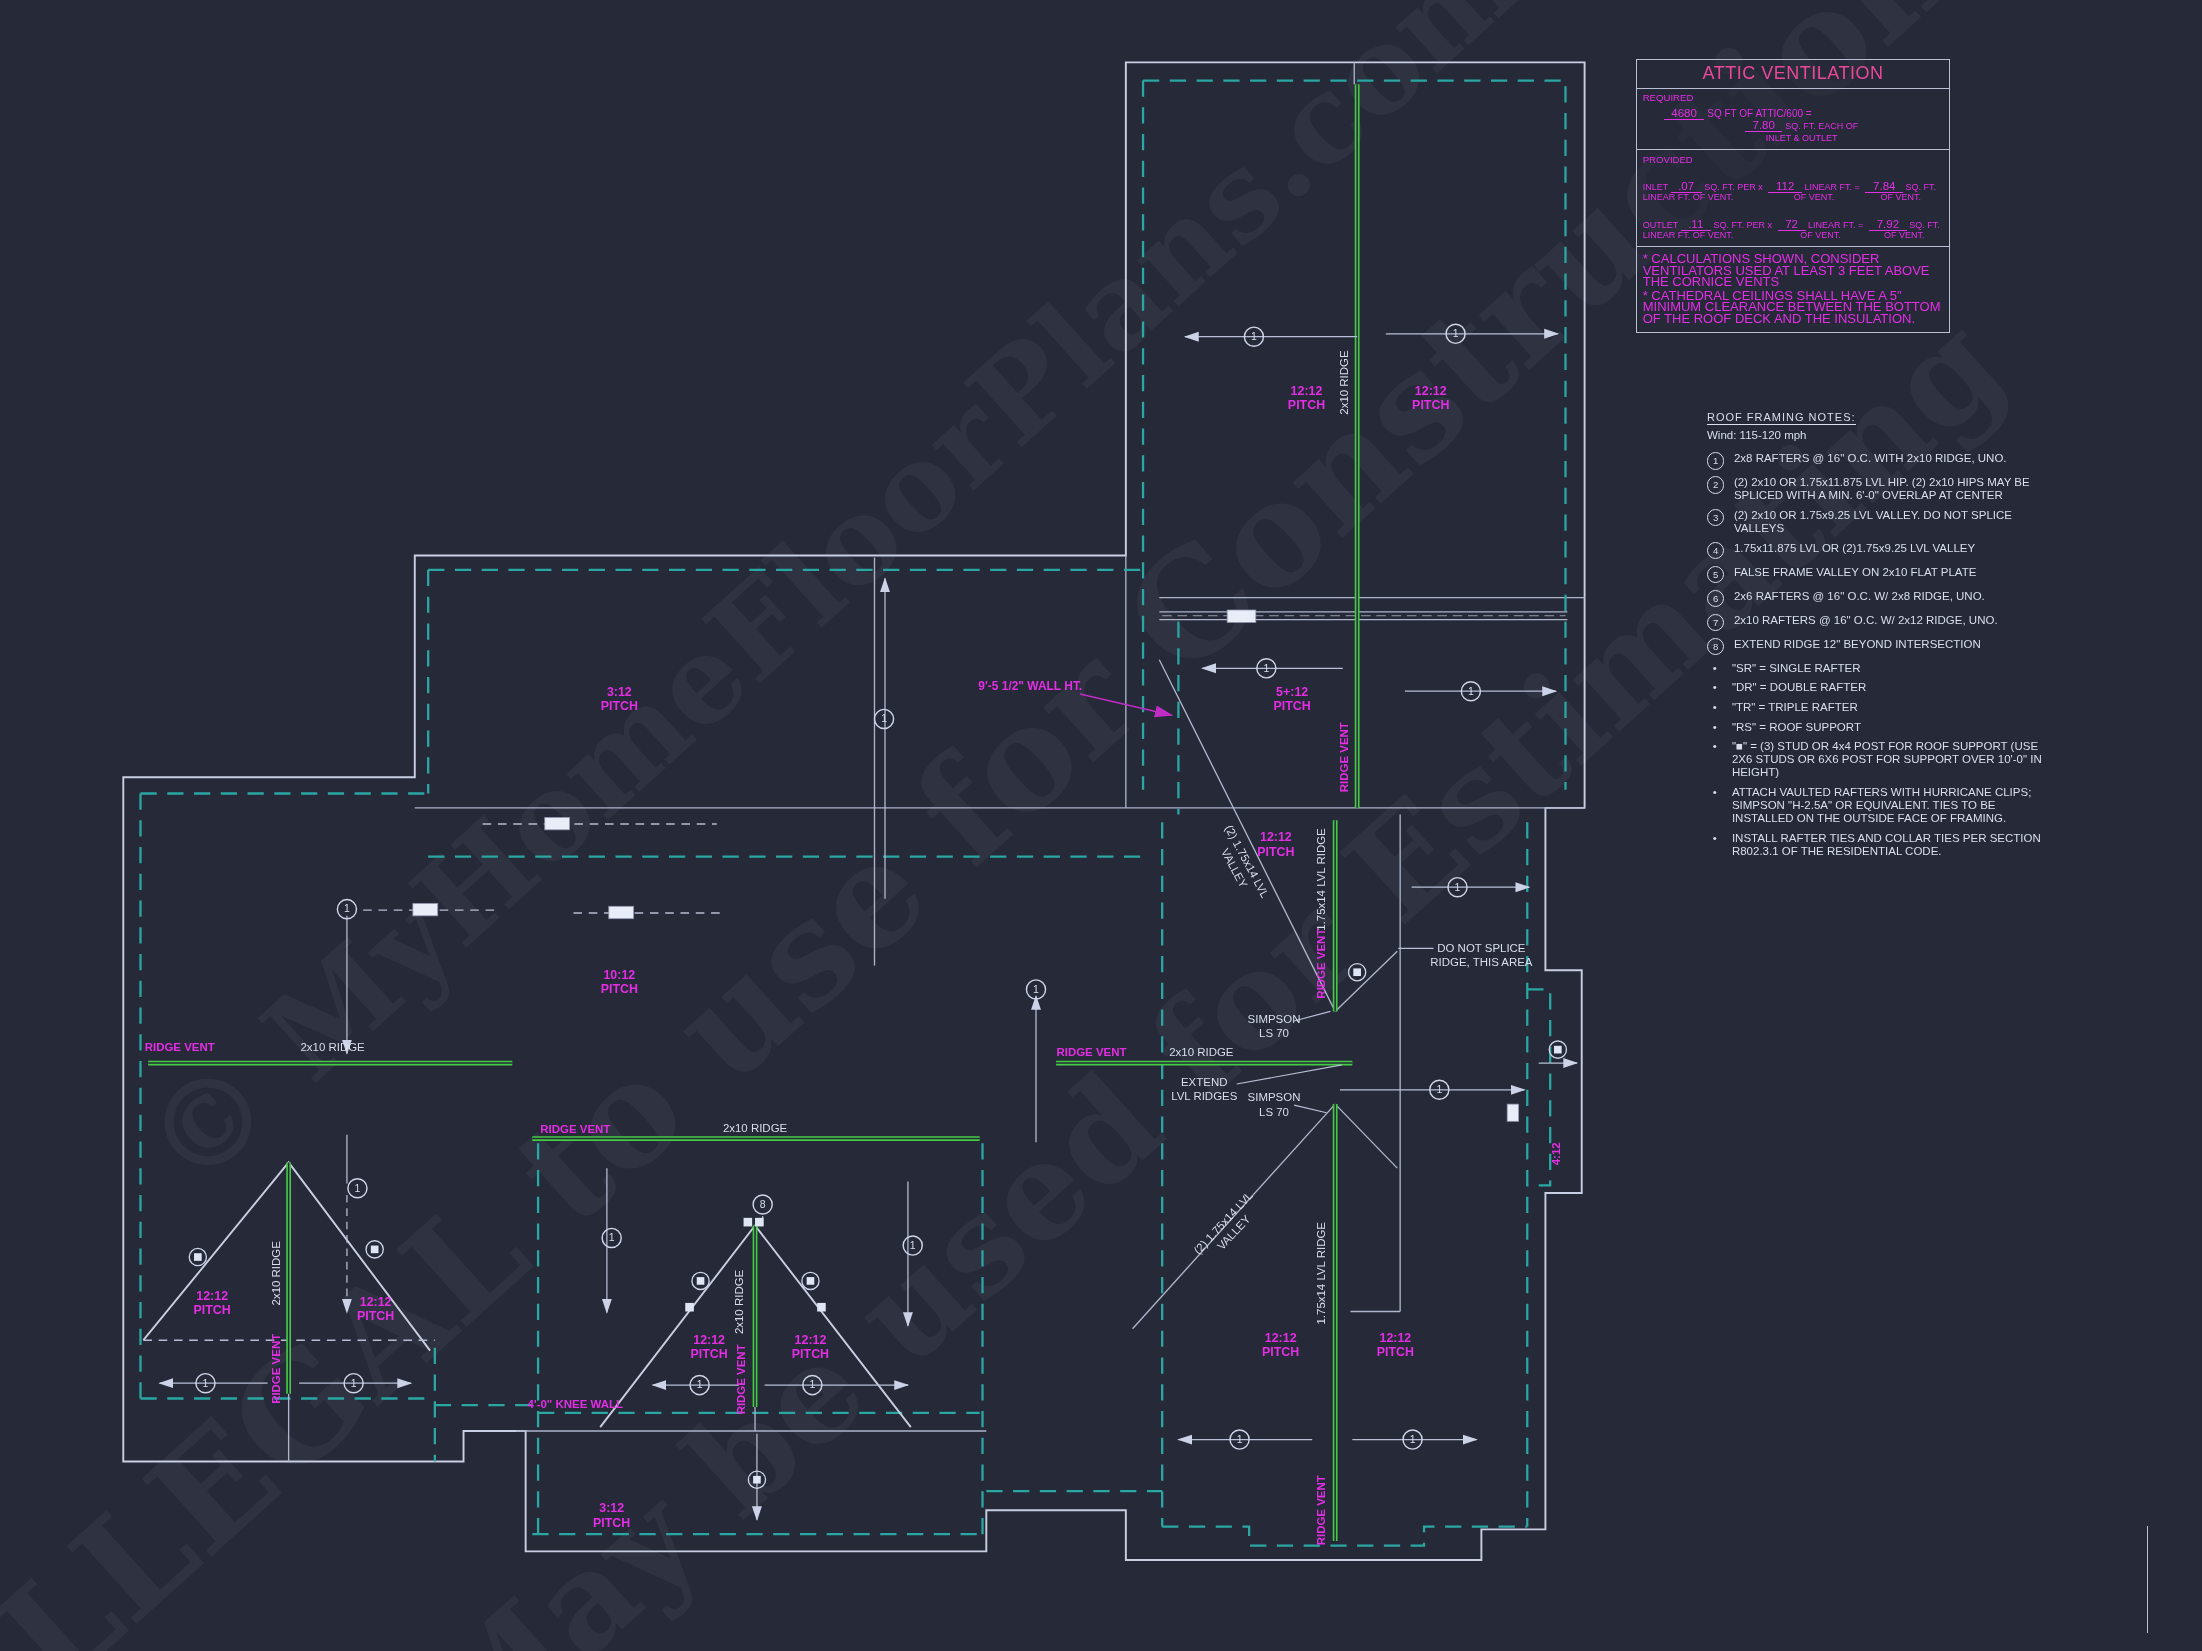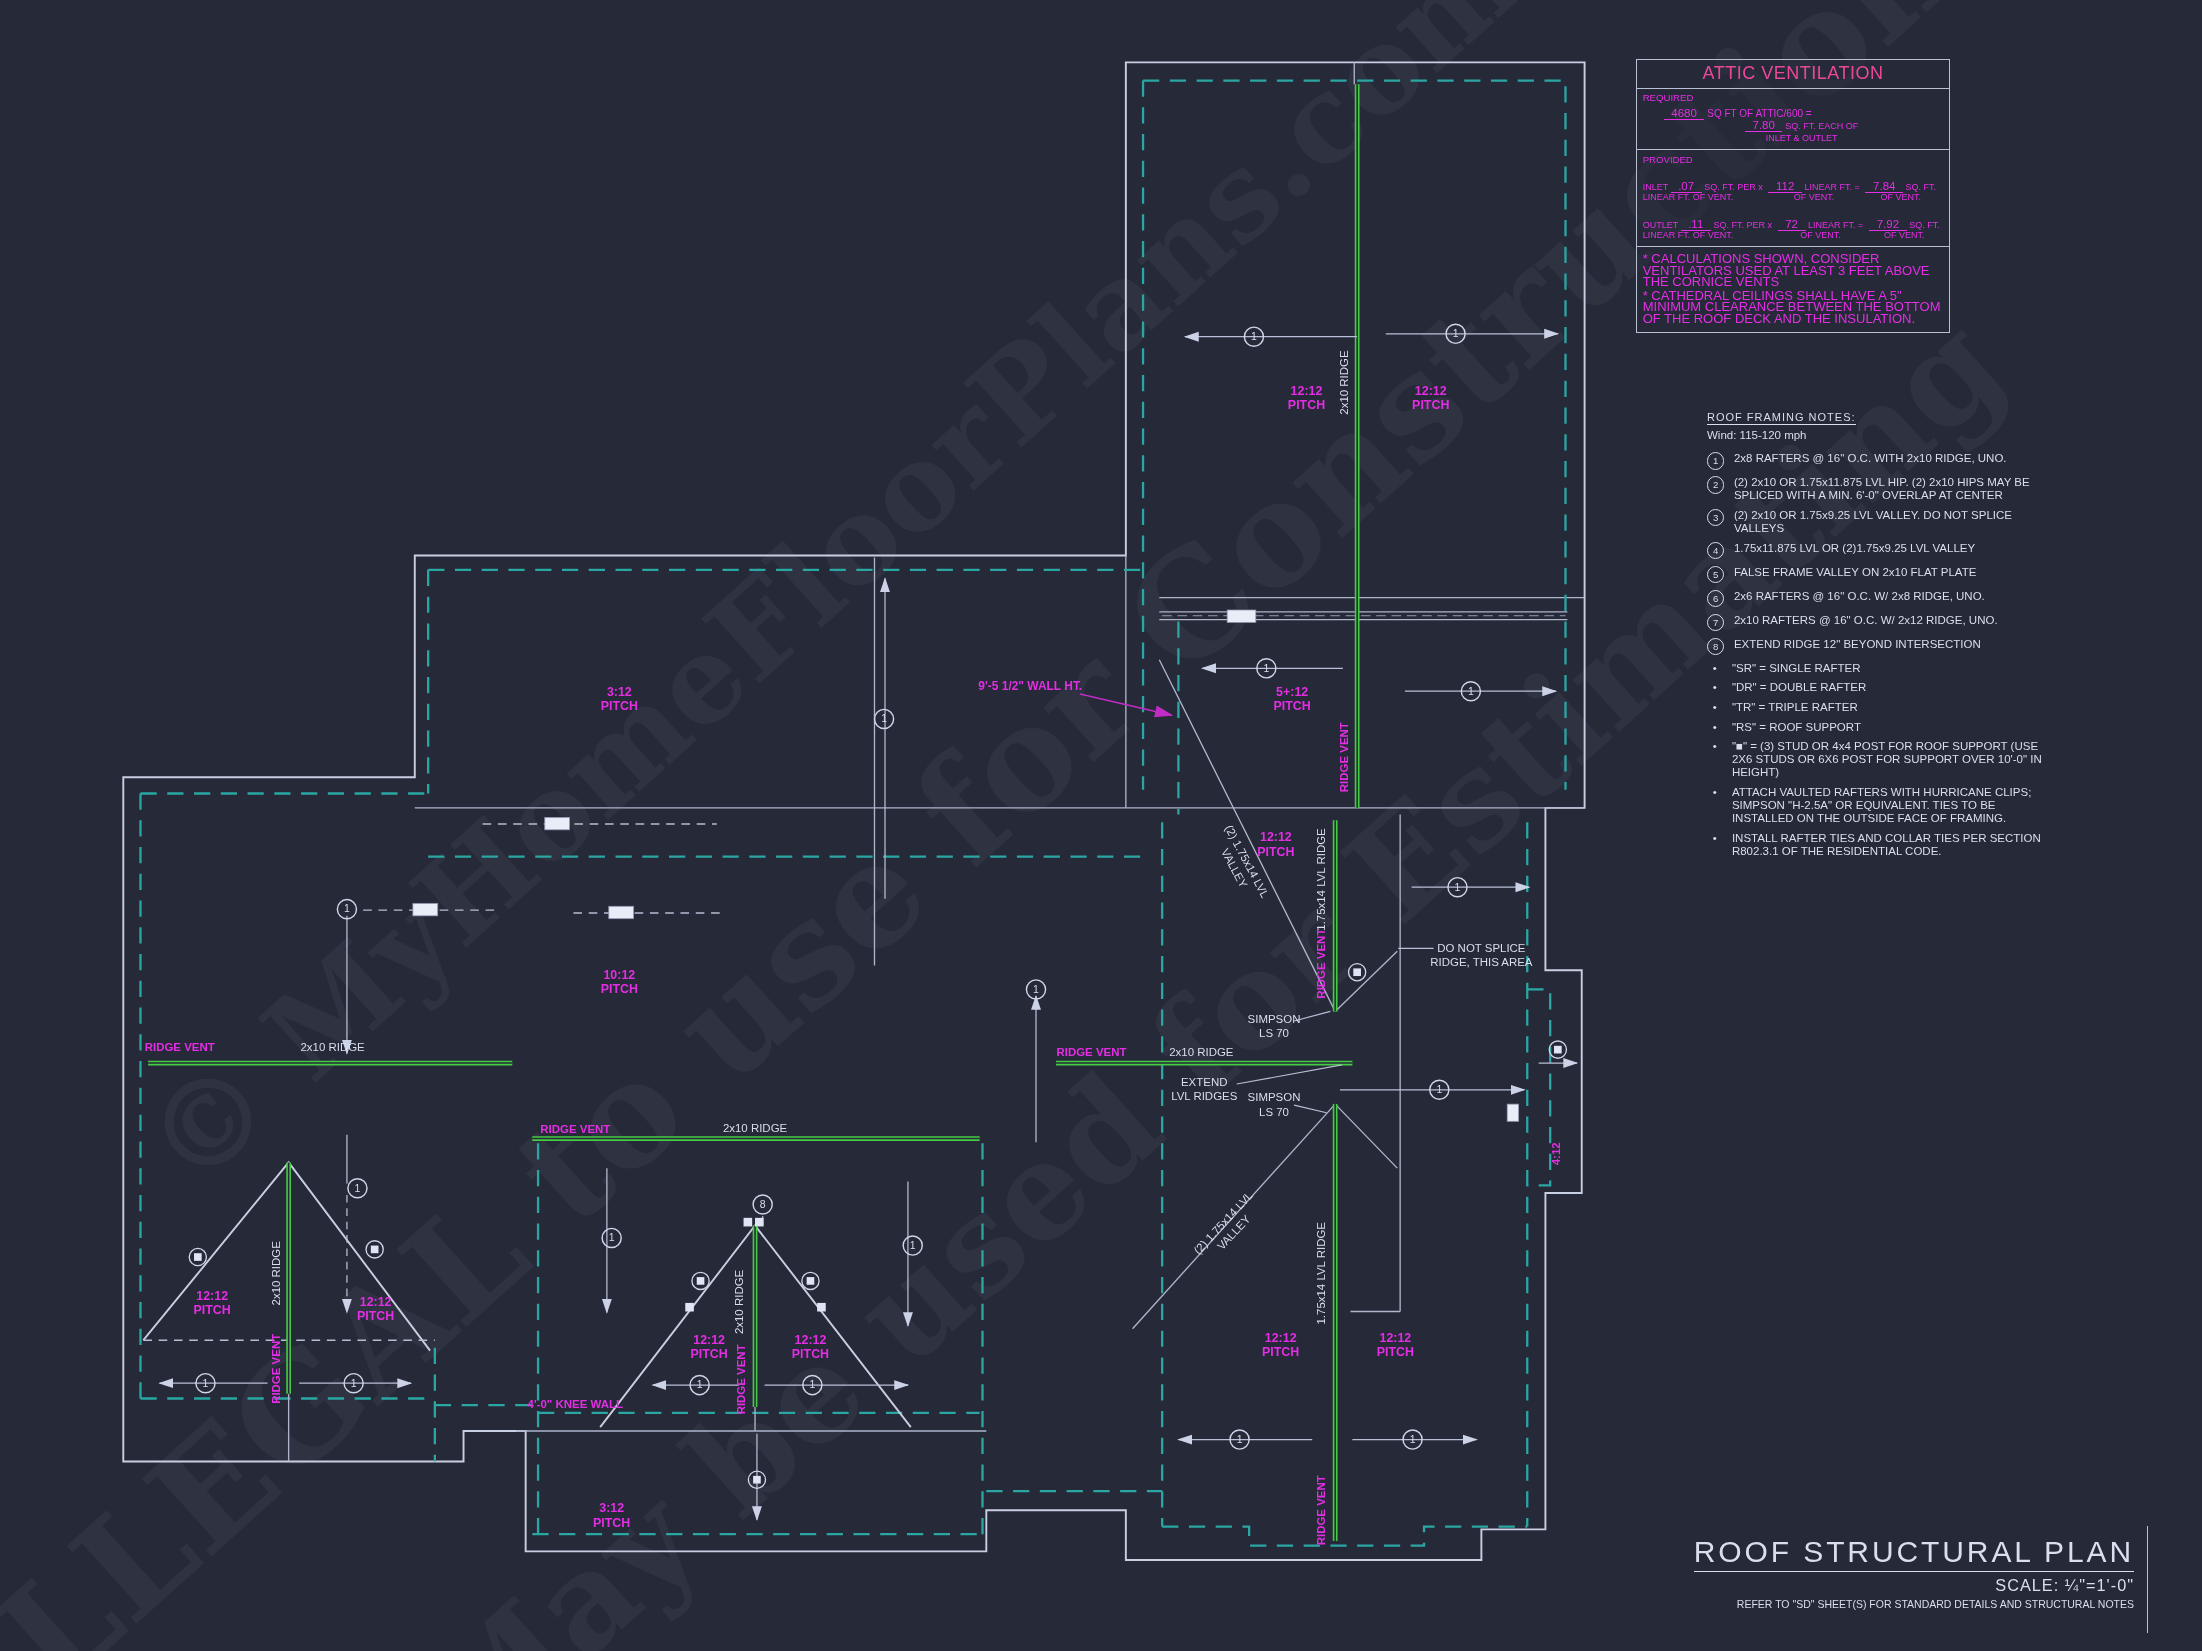--- a/index.html
+++ b/index.html
@@ -443,21 +443,16 @@
           <span class="bull">•</span>
           <span>ATTACH VAULTED RAFTERS WITH HURRICANE CLIPS; SIMPSON "H-2.5A" OR EQUIVALENT. TIES TO BE INSTALLED ON THE OUTSIDE FACE OF FRAMING.</span>
         </div>
         <div class="nrow">
           <span class="bull">•</span>
           <span>INSTALL RAFTER TIES AND COLLAR TIES PER SECTION R802.3.1 OF THE  RESIDENTIAL CODE.</span>
         </div>
       </div>
 </div>
 
-<div class="tblock">
-  <div><span class="big">ROOF STRUCTURAL PLAN</span></div>
-  <div class="scl">SCALE: ¼"=1'-0"</div>
-  <div class="ref">REFER TO "SD" SHEET(S) FOR STANDARD DETAILS AND STRUCTURAL NOTES</div>
+<div class="vdiv"></div>
+
 </div>
-<div class="vdiv"></div>
-
-</div>
 
 
 </body></html>

